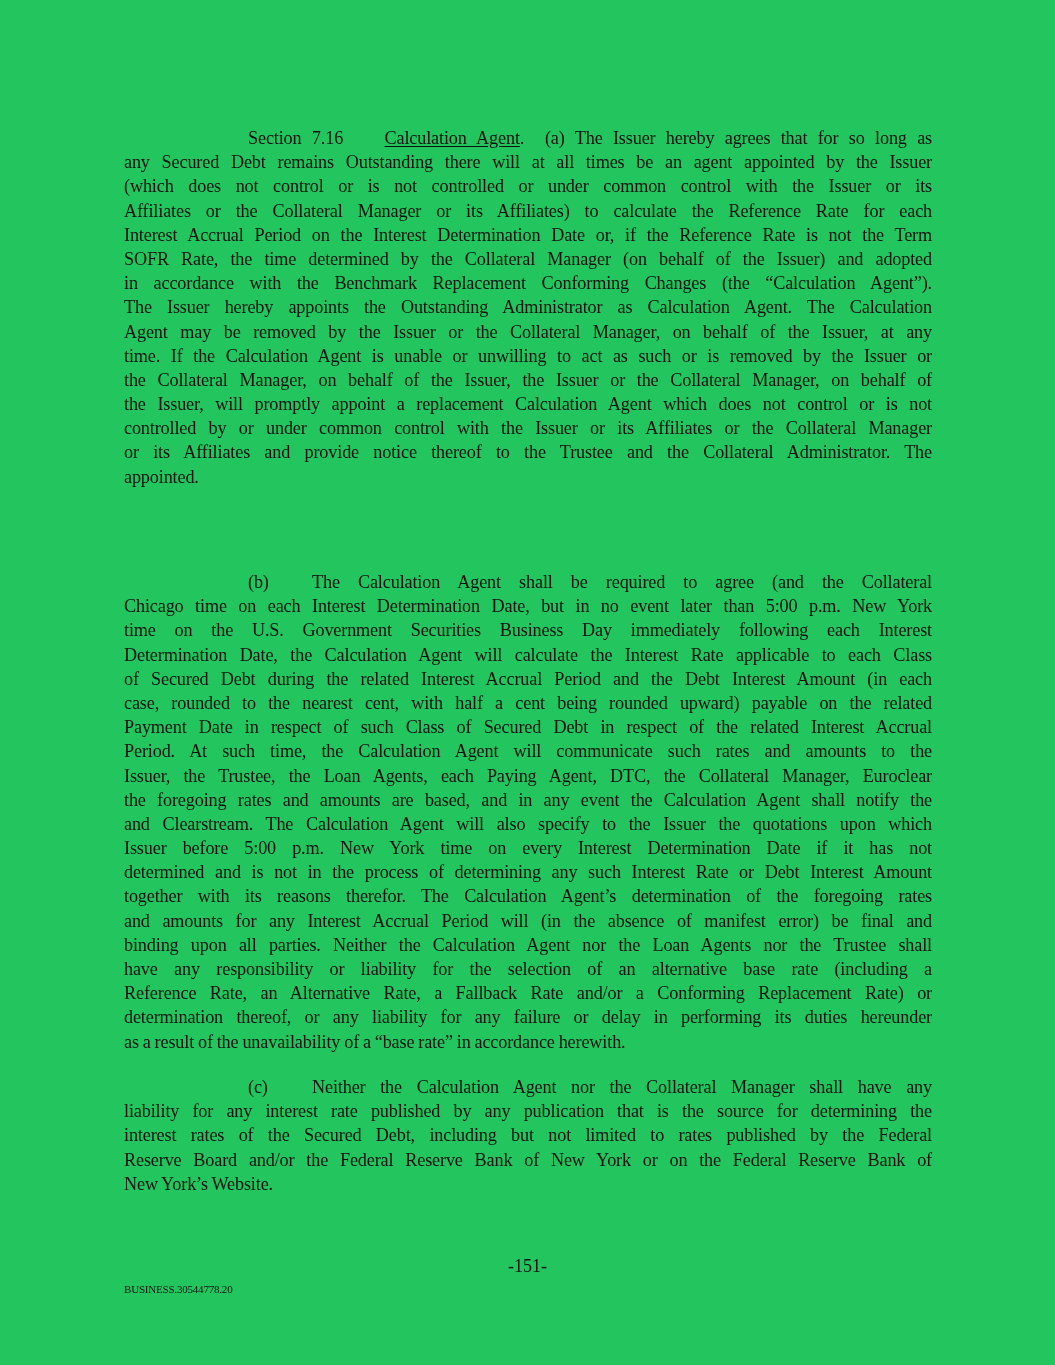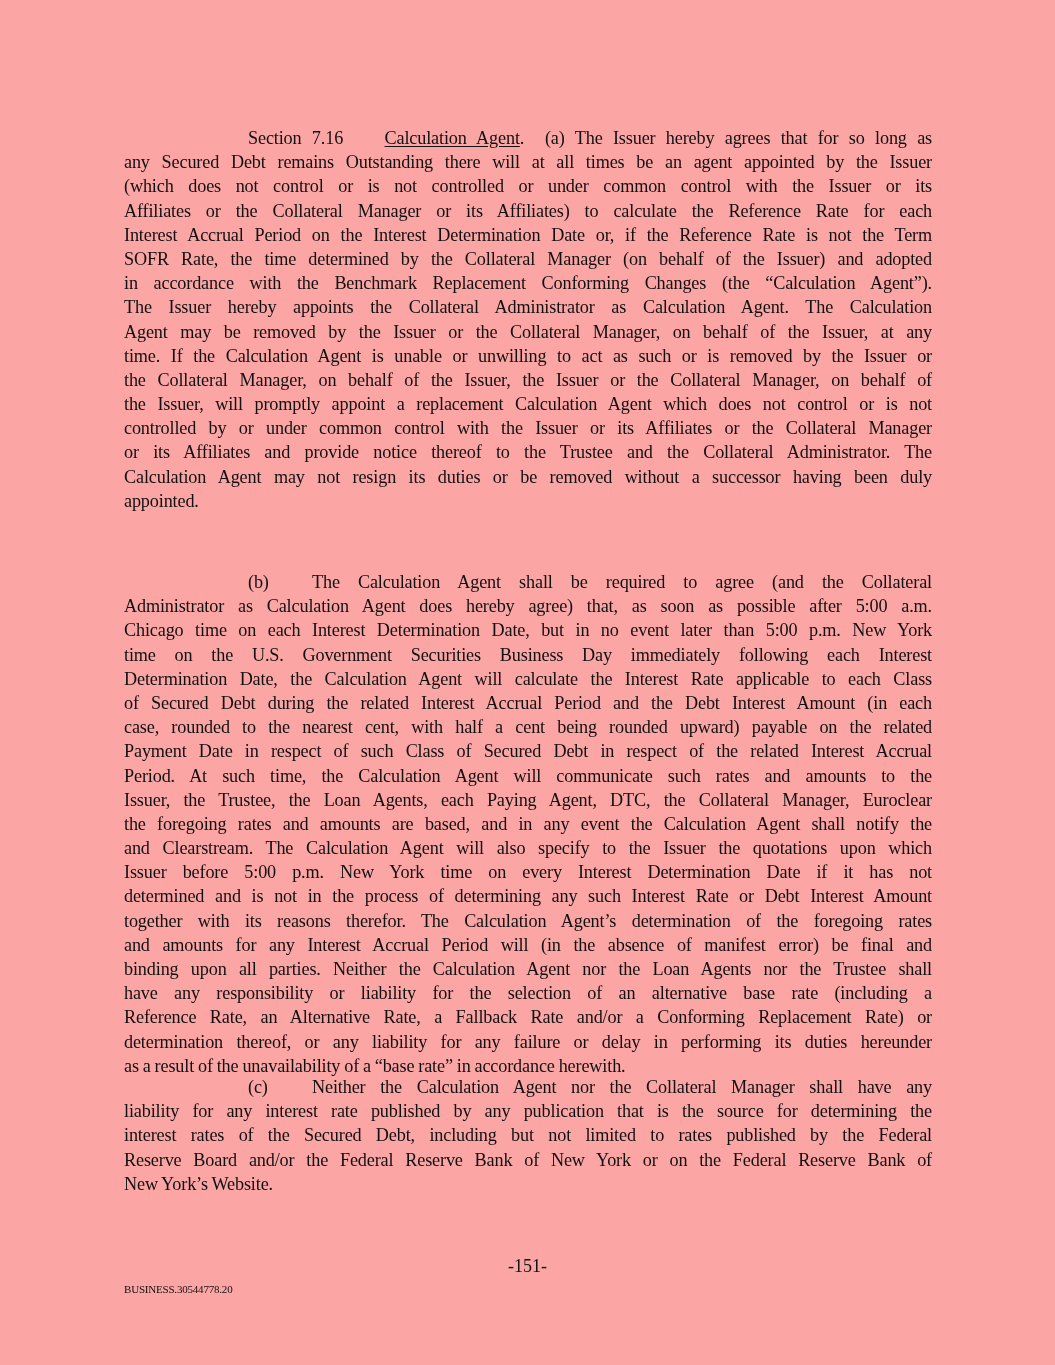--- a/index.html
+++ b/index.html
@@ -13,21 +13,21 @@
       position: relative;
       overflow: hidden;
       font-family: "Liberation Serif", "DejaVu Serif", serif;
       color: #111111;
     }
     .page {
       position: absolute;
       left: 0; top: 0;
       width: 1055px;
       height: 1365px;
-      background: #fca5a5;
+      background: #22c55e;
     }
     .block {
       position: absolute;
       left: 124px;
       width: 808px;
     }
     .line {
       height: 24.2px;
       line-height: 24.2px;
       font-size: 18.2px;
@@ -77,36 +77,34 @@
   <div class="block" style="top:126px;">
     <div class="line" style="text-align-last:justify;">
       <span class="indent"></span><span>Section 7.16</span>&nbsp;&nbsp;&nbsp;&nbsp;<span class="u">Calculation Agent</span><span>.</span>&nbsp;&nbsp;<span>(a)</span> <span>The Issuer hereby agrees that for so long as</span>
     </div>
     <div class="line">any Secured Debt remains Outstanding there will at all times be an agent appointed by the Issuer</div>
     <div class="line">(which does not control or is not controlled or under common control with the Issuer or its</div>
     <div class="line">Affiliates or the Collateral Manager or its Affiliates) to calculate the Reference Rate for each</div>
     <div class="line">Interest Accrual Period on the Interest Determination Date or, if the Reference Rate is not the Term</div>
     <div class="line">SOFR Rate, the time determined by the Collateral Manager (on behalf of the Issuer) and adopted</div>
     <div class="line">in accordance with the Benchmark Replacement Conforming Changes (the “Calculation Agent”).</div>
-    <div class="line">The Issuer hereby appoints the Collateral Administrator as Calculation Agent.  The Calculation</div>
+    <div class="line">The Issuer hereby appoints the Outstanding Administrator as Calculation Agent.  The Calculation</div>
     <div class="line">Agent may be removed by the Issuer or the Collateral Manager, on behalf of the Issuer, at any</div>
     <div class="line">time.  If the Calculation Agent is unable or unwilling to act as such or is removed by the Issuer or</div>
     <div class="line">the Collateral Manager, on behalf of the Issuer, the Issuer or the Collateral Manager, on behalf of</div>
     <div class="line">the Issuer, will promptly appoint a replacement Calculation Agent which does not control or is not</div>
     <div class="line">controlled by or under common control with the Issuer or its Affiliates or the Collateral Manager</div>
     <div class="line">or its Affiliates and provide notice thereof to the Trustee and the Collateral Administrator.  The</div>
-    <div class="line">Calculation Agent may not resign its duties or be removed without a successor having been duly</div>
     <div class="line last">appointed.</div>
   </div>
 
   <div class="block" style="top:525px;margin-top:45px;">
     <div class="line">
       <span class="indent"></span><span class="label">(b)</span><span>The Calculation Agent shall be required to agree (and the Collateral</span>
     </div>
-    <div class="line">Administrator as Calculation Agent does hereby agree) that, as soon as possible after 5:00 a.m.</div>
     <div class="line">Chicago time on each Interest Determination Date, but in no event later than 5:00 p.m. New York</div>
     <div class="line">time on the U.S. Government Securities Business Day immediately following each Interest</div>
     <div class="line">Determination Date, the Calculation Agent will calculate the Interest Rate applicable to each Class</div>
     <div class="line">of Secured Debt during the related Interest Accrual Period and the Debt Interest Amount (in each</div>
     <div class="line">case, rounded to the nearest cent, with half a cent being rounded upward) payable on the related</div>
     <div class="line">Payment Date in respect of such Class of Secured Debt in respect of the related Interest Accrual</div>
     <div class="line">Period.  At such time, the Calculation Agent will communicate such rates and amounts to the</div>
     <div class="line">Issuer, the Trustee, the Loan Agents, each Paying Agent, DTC, the Collateral Manager, Euroclear</div>
     <div class="line">the foregoing rates and amounts are based, and in any event the Calculation Agent shall notify the</div>
     <div class="line">and Clearstream.  The Calculation Agent will also specify to the Issuer the quotations upon which</div>

